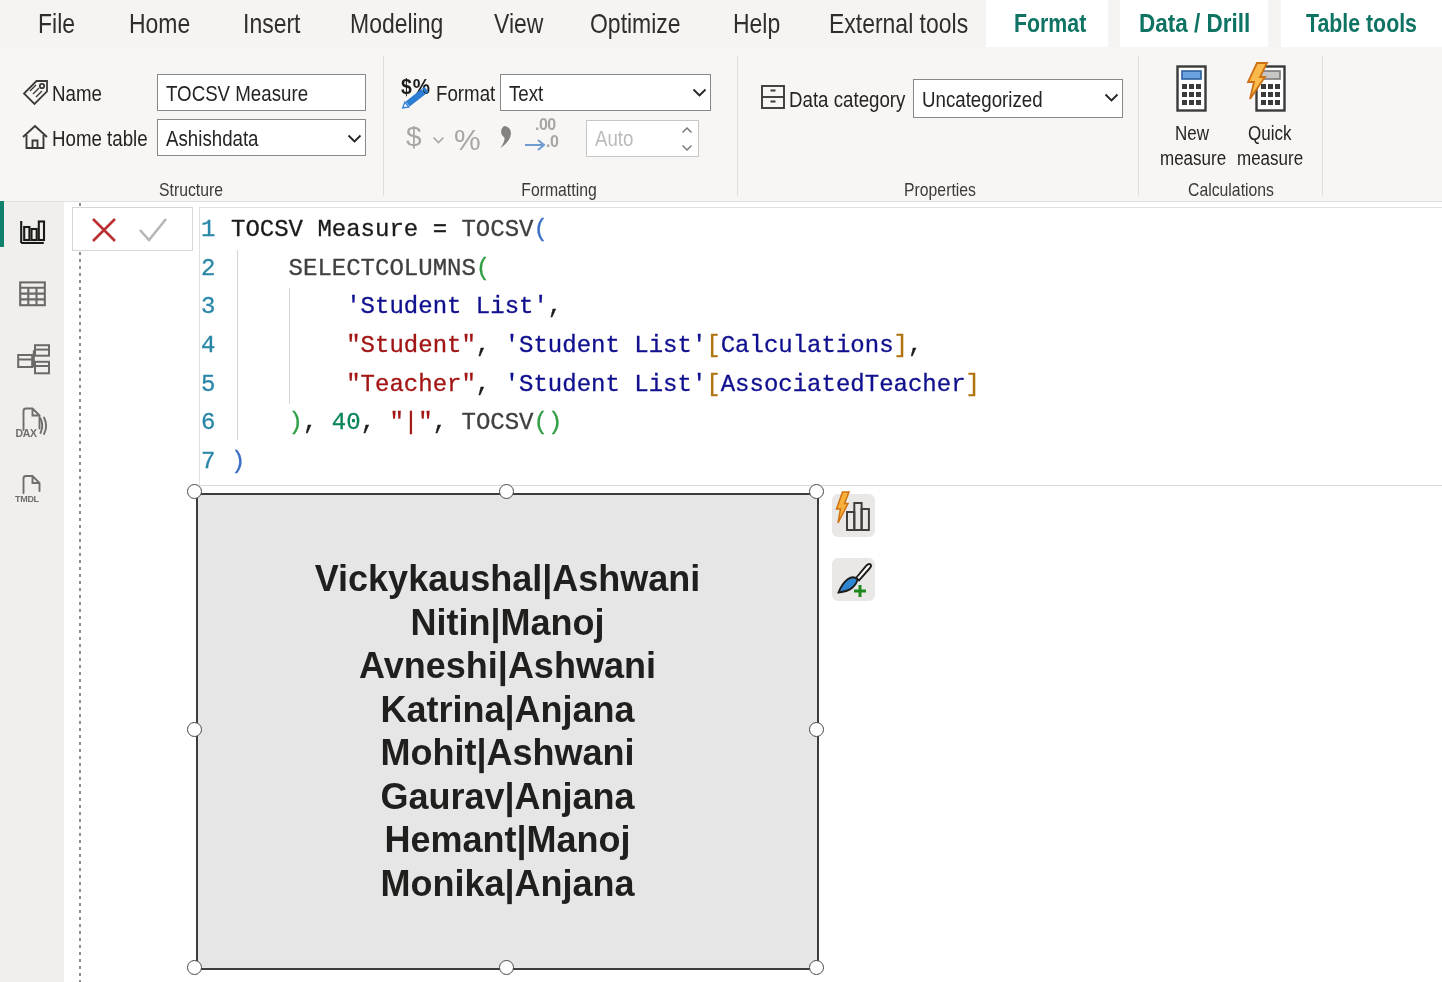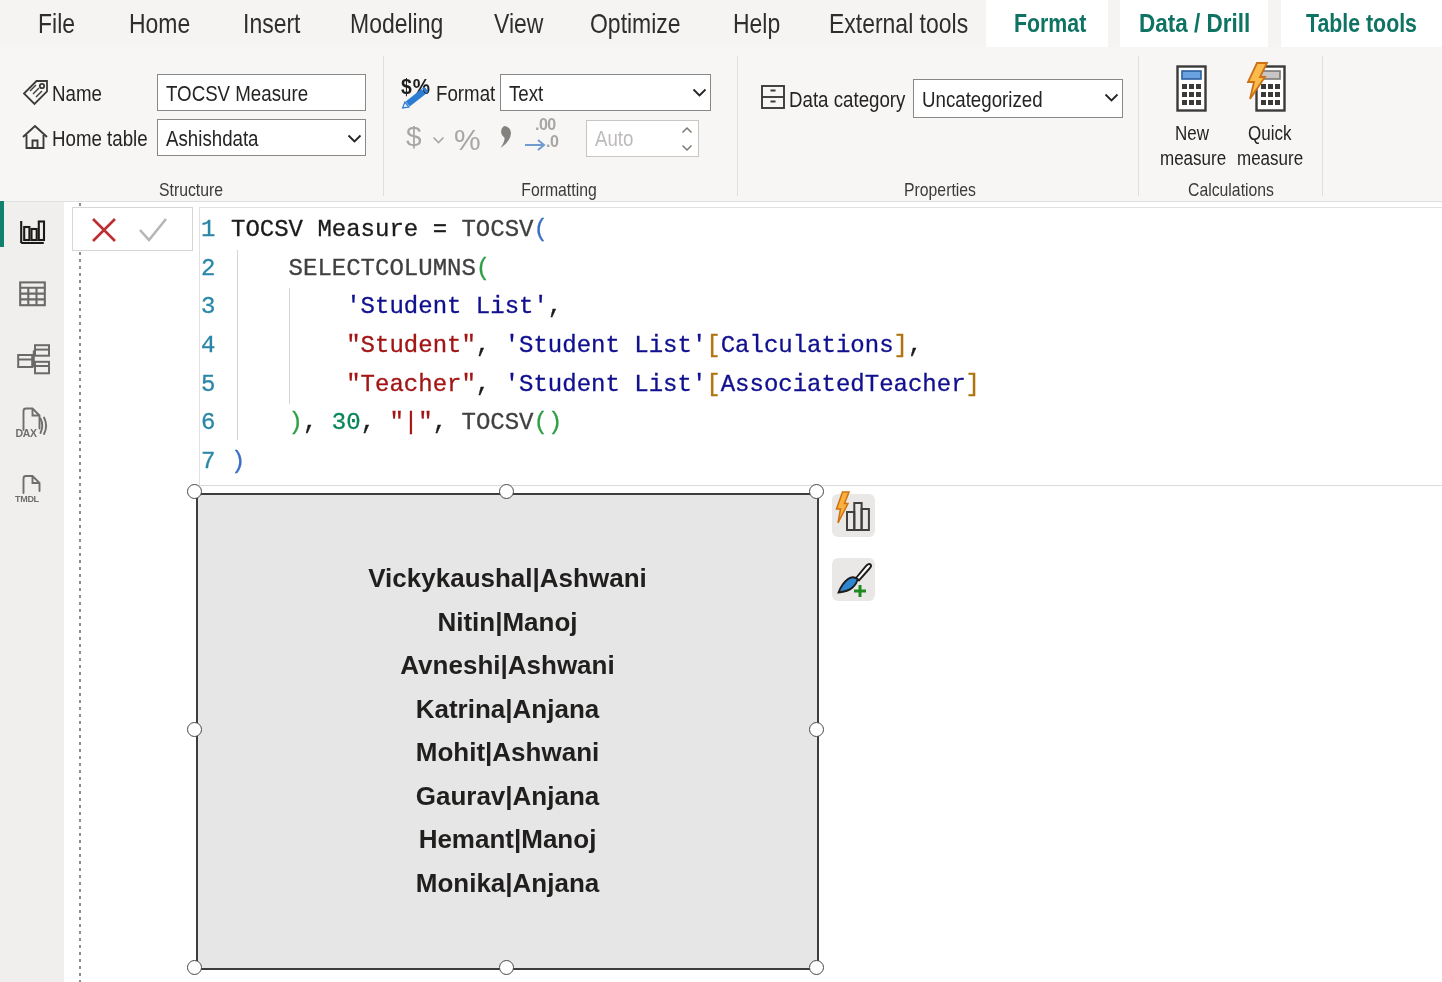--- a/index.html
+++ b/index.html
@@ -37,21 +37,21 @@
               line-height:38.6px; white-space:pre; color:#1b1b1b; -webkit-text-stroke:0.3px currentColor; }
   .lnum { position:absolute; left:201px; font-family:"Liberation Mono",monospace; font-size:24px;
           line-height:38.6px; color:#2b87a8; -webkit-text-stroke:0.3px currentColor; }
   .kw { color:#404040;text-align:right; } .tbl { color:#10108f; } .str { color:#a31515; }
   .num { color:#098658; } .pgreen { color:#2f9e44; } .pblue { color:#3a6fc3; } .gold { color:#b1740f; }
   .iguide { position:absolute; width:1px; background:#d6d4d2; }
   
   #visual { position:absolute; left:196px; top:492.5px; width:623px; height:477px;
             background:#e6e6e6; border:2px solid #3e3d3b; }
   #vtext { position:absolute; left:195px; top:557.3px; width:625px; text-align:center;
-           font-size:26px; font-weight:700; color:#201f1e; line-height:43.5px; }
+           font-size:36px; font-weight:700; color:#201f1e; line-height:43.5px; }
   .handle { position:absolute; width:15px; height:15px; border-radius:50%; background:#fff;
             border:1.5px solid #4a4948; }
   .fbtn { position:absolute; left:832px; width:43px; height:43px; background:#eae8e6; border-radius:6px; }
   .dis { color:#a8a6a4; }
 </style>
 </head>
 <body>
 <div id="menubar"></div>
 <div class="ctabbg" style="left:986px; width:122px;"></div>
 <div class="ctabbg" style="left:1120px; width:148px;"></div>
@@ -250,21 +250,21 @@
 <div class="lnum" style="top:442.8px;">7</div>
 
 <div class="iguide" style="left:237px; top:250px; height:190px;"></div>
 <div class="iguide" style="left:289px; top:288px; height:116px;"></div>
 
 <div class="codeline" style="top:211.2px;">TOCSV Measure = <span class="kw">TOCSV</span><span class="pblue">(</span></div>
 <div class="codeline" style="top:249.8px;">    <span class="kw">SELECTCOLUMNS</span><span class="pgreen">(</span></div>
 <div class="codeline" style="top:288.4px;">        <span class="tbl">'Student List'</span>,</div>
 <div class="codeline" style="top:327.0px;">        <span class="str">"Student"</span>, <span class="tbl">'Student List'</span><span class="gold">[</span><span class="tbl">Calculations</span><span class="gold">]</span>,</div>
 <div class="codeline" style="top:365.6px;">        <span class="str">"Teacher"</span>, <span class="tbl">'Student List'</span><span class="gold">[</span><span class="tbl">AssociatedTeacher</span><span class="gold">]</span></div>
-<div class="codeline" style="top:404.2px;">    <span class="pgreen">)</span>, <span class="num">30</span>, <span class="str">"|"</span>, <span class="kw">TOCSV</span><span class="pgreen">()</span></div>
+<div class="codeline" style="top:404.2px;">    <span class="pgreen">)</span>, <span class="num">40</span>, <span class="str">"|"</span>, <span class="kw">TOCSV</span><span class="pgreen">()</span></div>
 <div class="codeline" style="top:442.8px;"><span class="pblue">)</span></div>
 
 <div id="visual"></div>
 <div id="vtext">Vickykaushal|Ashwani<br>Nitin|Manoj<br>Avneshi|Ashwani<br>Katrina|Anjana<br>Mohit|Ashwani<br>Gaurav|Anjana<br>Hemant|Manoj<br>Monika|Anjana</div>
 
 <div class="handle" style="left:187px; top:484px;"></div>
 <div class="handle" style="left:498.5px; top:484px;"></div>
 <div class="handle" style="left:809px; top:484px;"></div>
 <div class="handle" style="left:187px; top:722px;"></div>
 <div class="handle" style="left:809px; top:722px;"></div>

